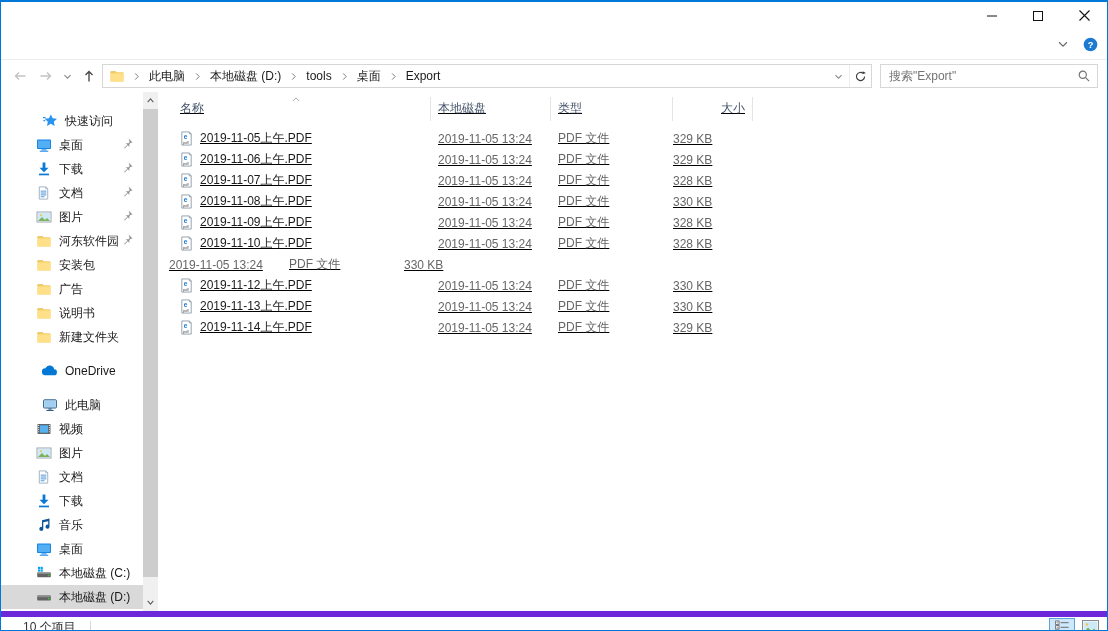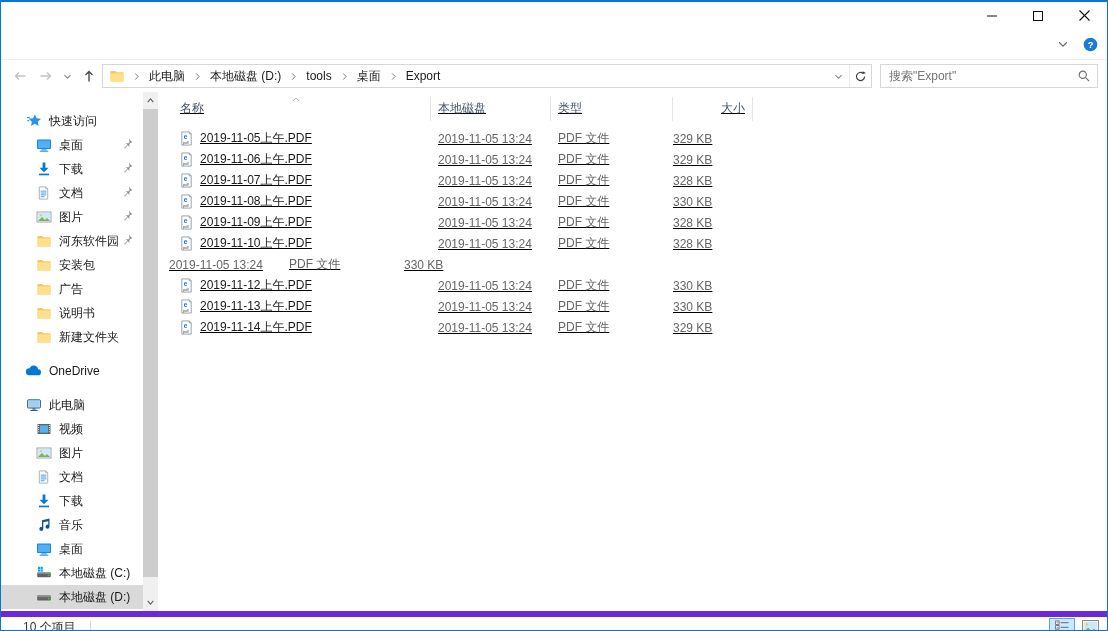--- a/index.html
+++ b/index.html
@@ -25,21 +25,21 @@
   .addr-btn{width:21px;display:flex;align-items:center;justify-content:center;flex:none;}
   .addr-btn.bordered{border-left:1px solid #ececec;}
   .searchbox{width:218px;height:24px;margin-left:8px;border:1px solid #d6d6d6;background:#fff;position:relative;box-sizing:border-box;flex:none;}
   .searchbox input{border:0;outline:0;width:182px;height:100%;padding:0 0 0 8px;font-size:12px;color:#555;background:transparent;font-family:inherit;}
   .searchbox input::placeholder{color:#757575;opacity:1;}
   .search-ic{position:absolute;right:6px;top:4px;}
   
   .content{display:flex;height:519px;}
   .sidebar{width:142px;box-sizing:border-box;padding-top:17px;flex:none;overflow:hidden;}
   .side-sec{margin-bottom:10px;}
-  .side-item{height:24px;display:flex;align-items:center;position:relative;padding-left:24px;font-size:12px;color:#191919;white-space:nowrap;}
+  .side-item{height:24px;display:flex;align-items:center;position:relative;padding-left:40px;font-size:12px;color:#191919;white-space:nowrap;}
   .side-item.child{padding-left:34px;}
   .side-item .ic{width:17px;height:16px;margin-right:7px;flex:none;display:flex;align-items:center;justify-content:center;}
   .side-item.selected{background:#d9d9d9;}
   .pin{position:absolute;right:9px;top:4px;}
   .sidescroll{width:15px;background:#f0f0f0;position:relative;flex:none;}
   .ss-btn{position:absolute;left:0;width:15px;height:17px;display:flex;align-items:center;justify-content:center;}
   .ss-up{top:0;}
   .ss-down{bottom:0;}
   .ss-thumb{position:absolute;left:0;top:17px;width:15px;height:468px;background:#cdcdcd;}
   

